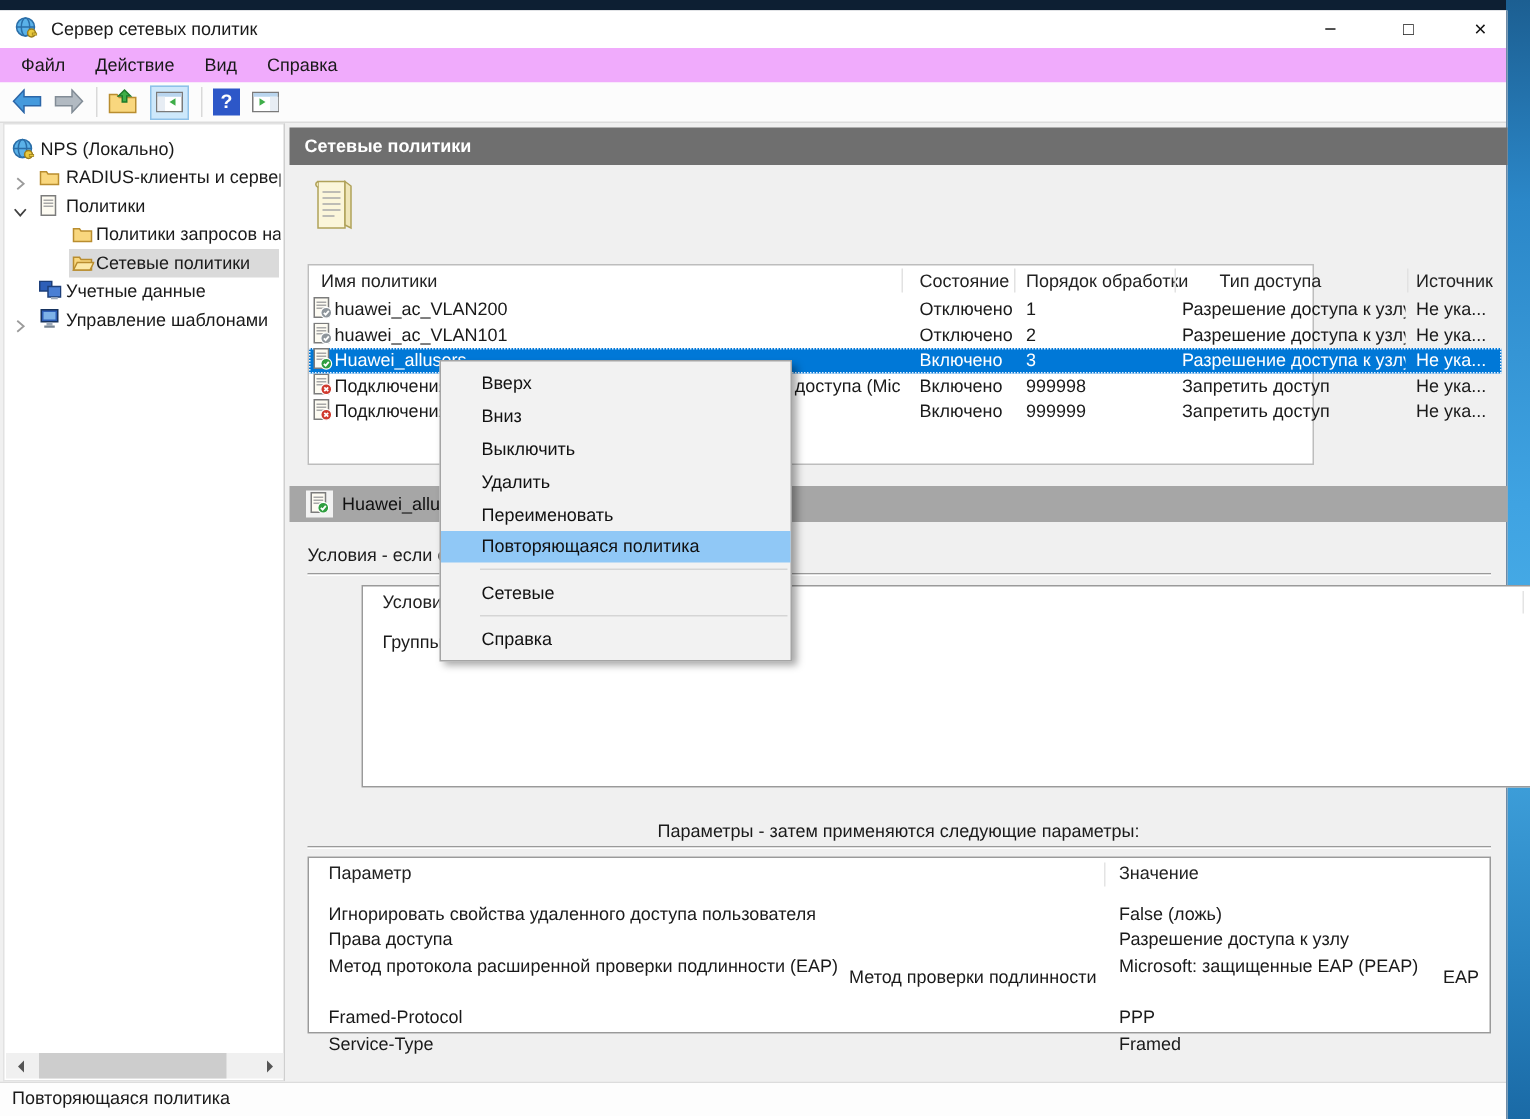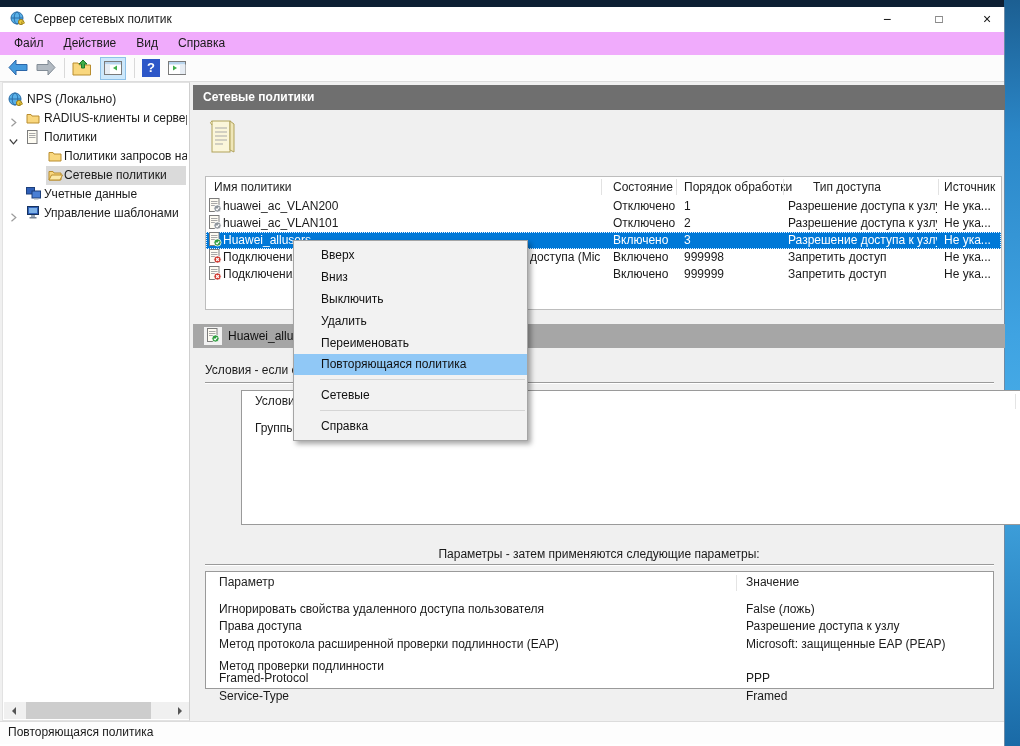--- a/index.html
+++ b/index.html
@@ -43,21 +43,21 @@
   #hs-left:before { left:4px; border-right-color:#555; }
   #hs-right:before { right:4px; border-left-color:#555; }
   #hs-right { right:0; }
   #hs-thumb { position:absolute; left:22px; top:0; width:125px; height:17px; background:#cdcdcd; }
   
   #content-header { left:193px; top:3px; width:812px; height:25px; background:#6f6f6f; }
   #content-header span { margin-left:10px; line-height:25px; color:#fff; font-weight:bold; }
   #info-icon { left:208px; top:36px; }
   #info-text { left:246px; top:32px; width:738px; line-height:16px; font-size:11.5px; }
   
-  #policies { left:205px; top:94px; width:797px; height:134px; background:#fff; border:1px solid #bdbdbd; }
+  #policies { left:205px; top:94px; width:671px; height:134px; background:#fff; border:1px solid #bdbdbd; }
   .hdr { position:absolute; top:0; height:20px; line-height:20px; color:#222; white-space:nowrap; }
   .hdr-div { position:absolute; top:2px; height:16px; width:1px; background:#e2e2e2; }
   .prow { position:absolute; left:0; width:795px; height:17px; line-height:17px; }
   .prow.sel { background:#0078d7; color:#fff; outline:1px dotted #e8f2ff; outline-offset:-1px; }
   .prow span { position:absolute; top:0; overflow:hidden; white-space:nowrap; }
   .p-ico { left:2px; top:1px; } .p-name { left:17px; width:377px; } .p-state { left:407px; width:62px; }
   .p-order { left:478px; width:100px; } .p-type { left:582px; width:149px; } .p-src { left:738px; width:57px; }
   
   #policy-banner { left:193px; top:242px; width:812px; height:24px; background:#a6a6a6; }
   #policy-banner .plate { position:absolute; left:11px; top:3px; width:18px; height:18px; background:#f2f2f2; }
@@ -368,22 +368,23 @@
             <span class="set-row set-val" style="top:0">False (ложь)</span>
           </div>
           <div class="set-row" style="top: 46.3px; left: 0px; width: 785px;">
             <span class="set-row set-param" style="top:0">Права доступа</span>
             <span class="set-row set-val" style="top:0">Разрешение доступа к узлу</span>
           </div>
           <div class="set-row" style="top: 63.6px; left: 0px; width: 785px;">
             <span class="set-row set-param" style="top:0">Метод протокола расширенной проверки подлинности (EAP)</span>
             <span class="set-row set-val" style="top:0">Microsoft: защищенные EAP (PEAP)</span>
           </div>
-          <div class="set-row" style="top: 86px; left: 0px; width: 785px;">
+          <div class="set-row" style="top: 71px; left: 0px; width: 785px; text-align: right;">
             <span class="set-row set-param" style="top:0">Метод проверки подлинности</span>
+            <span class="set-row set-val" style="top:0">EAP</span>
           </div>
           <div class="set-row" style="top: 98.2px; left: 0px; width: 785px;">
             <span class="set-row set-param" style="top:0">Framed-Protocol</span>
             <span class="set-row set-val" style="top:0">PPP</span>
           </div>
           <div class="set-row" style="top: 115.5px; left: 0px; width: 785px;">
             <span class="set-row set-param" style="top:0">Service-Type</span>
             <span class="set-row set-val" style="top:0">Framed</span>
           </div>
         </div>

